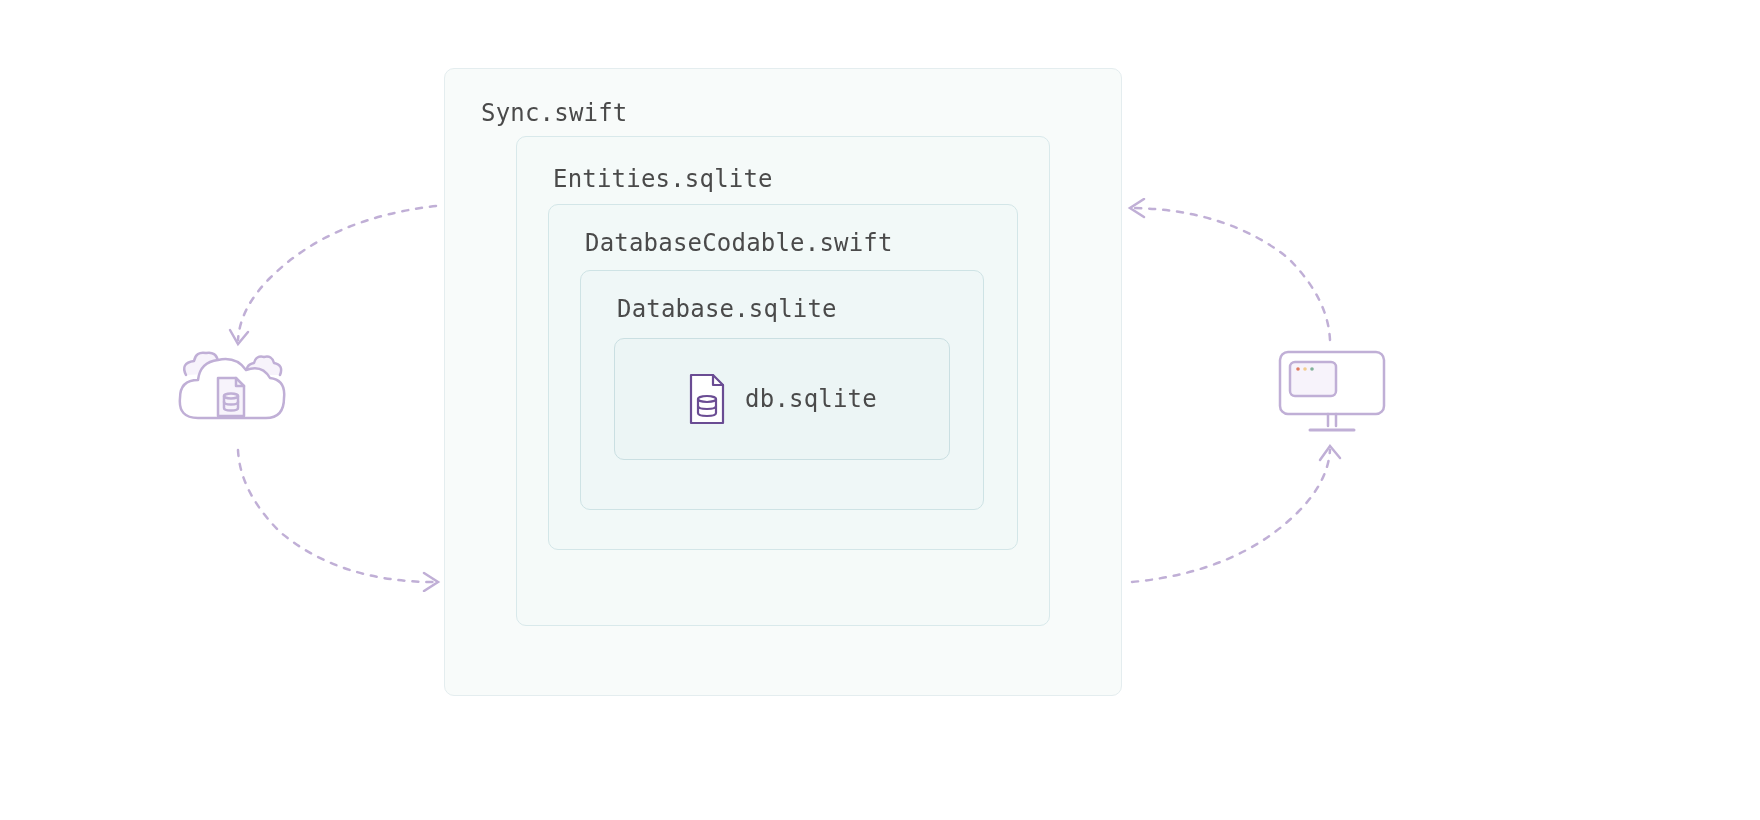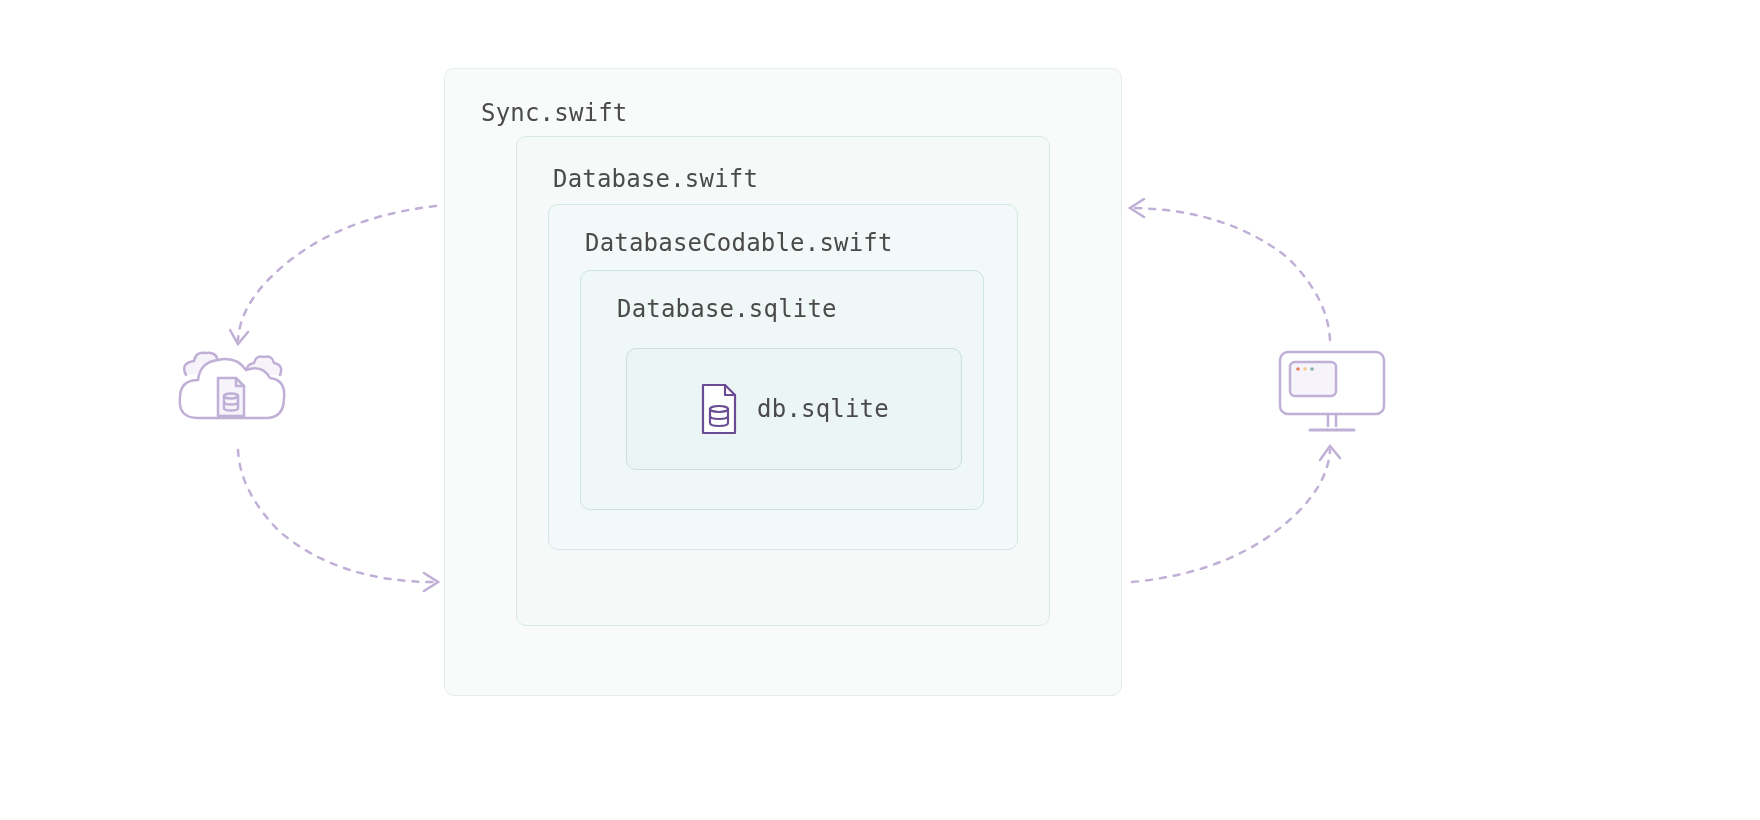--- a/index.html
+++ b/index.html
@@ -64,32 +64,31 @@
       left: 580px;
       top: 270px;
       width: 404px;
       height: 240px;
       background: #eff7f7;
       border: 1px solid #cee3e5;
       padding: 24px 36px;
     }
     .box-sqlite {
       left: 614px;
-      top: 348px;
+      top: 338px;
       width: 336px;
       height: 122px;
       background: #ecf5f5;
       border: 1px solid #cadfe2;
       display: flex;
       flex-direction: row;
       align-items: center;
       justify-content: center;
       gap: 18px;
       padding: 0;
-      margin-left: 12px;
     }
     .sqlite-icon {
       width: 40px;
       height: 52px;
     }
     .cloud-icon {
       position: absolute;
       left: 178px;
       top: 340px;
       width: 120px;
@@ -193,21 +192,21 @@
       <path d="M 14 140 Q 120 130, 180 70 Q 210 40, 212 8" stroke-dasharray="6 8"></path>
       <path d="M 202 18 L 212 4 L 222 16"></path>
     </g>
   </svg>
 
   <div class="box box-sync">
     <span class="box-label">Sync.swift</span>
   </div>
 
   <div class="box box-entities">
-    <span class="box-label">Database.swift</span>
+    <span class="box-label">Entities.sqlite</span>
   </div>
 
   <div class="box box-dbcodable">
     <span class="box-label">DatabaseCodable.swift</span>
   </div>
 
   <div class="box box-database">
     <span class="box-label">Database.sqlite</span>
   </div>
 

